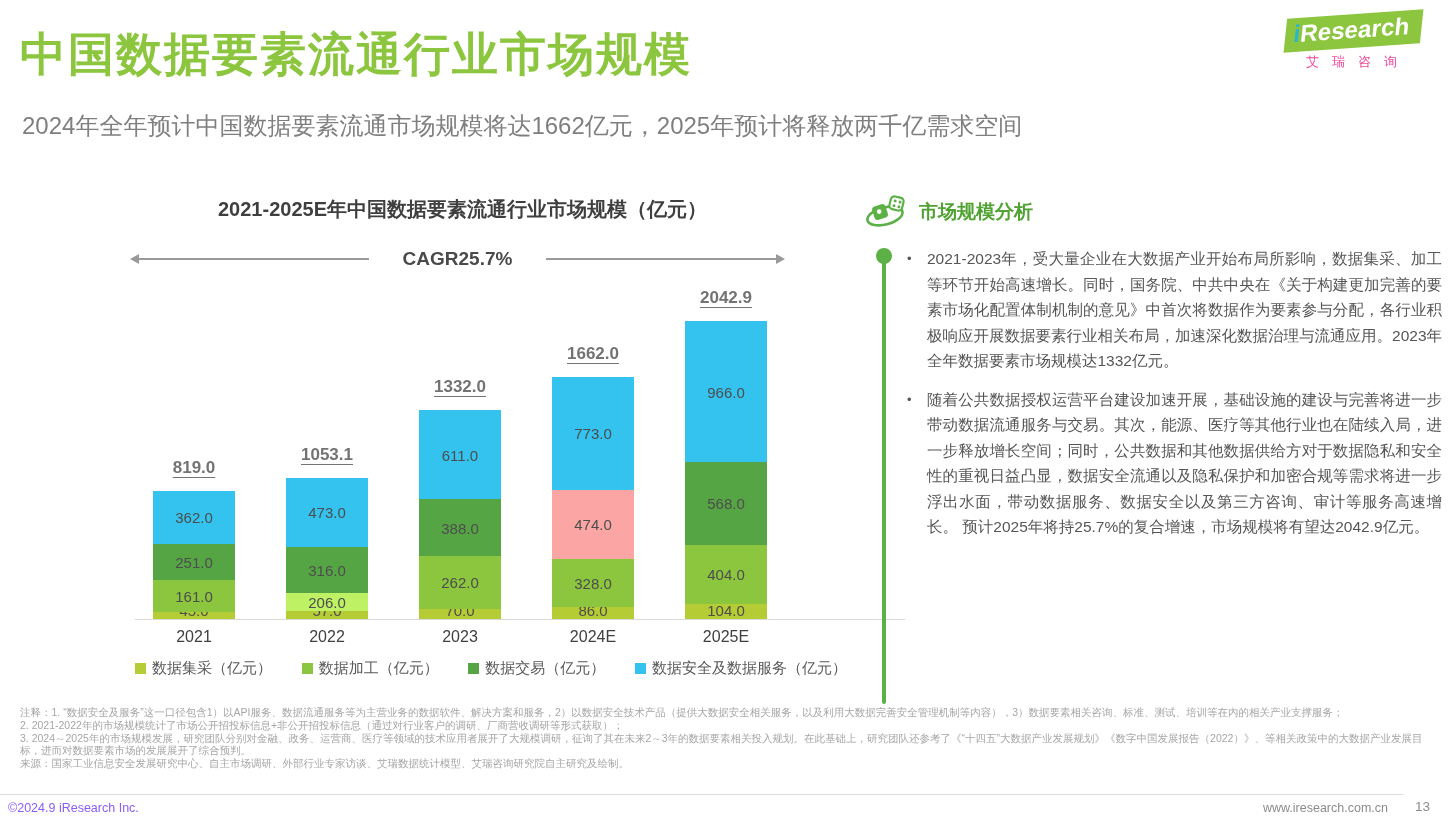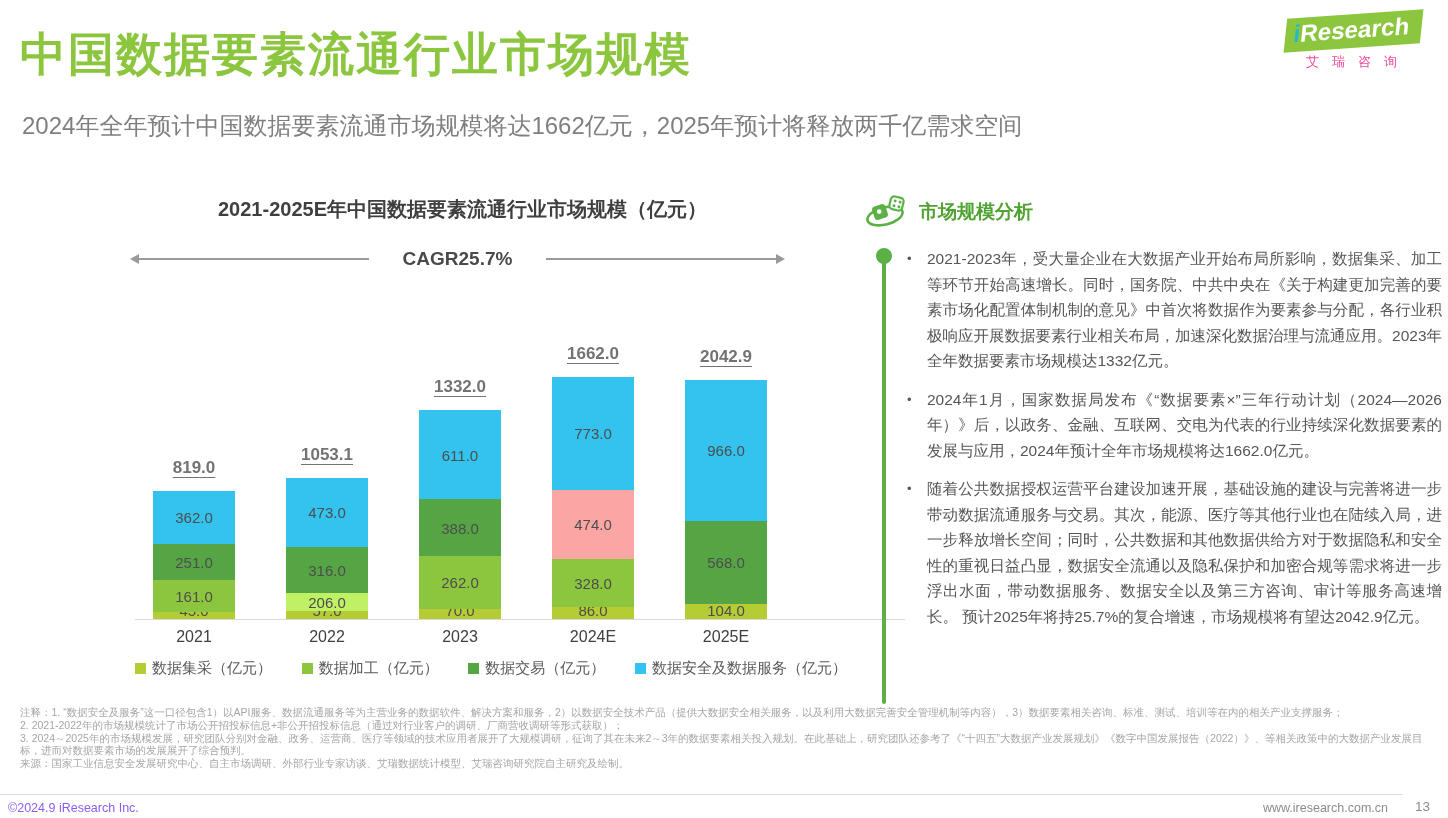--- a/index.html
+++ b/index.html
@@ -154,20 +154,23 @@
             <div class="seg" style="height: 112.8px; background: rgb(51, 195, 238);">
               <div class="seg-label">773.0</div>
             </div>
             <div class="bar-total">1662.0</div>
             <div class="bar-xlabel">2024E</div>
           </div>
           <div class="bar">
             <div class="seg" style="height: 15.2px; background: rgb(181, 204, 52);">
               <div class="seg-label bottom-seg">104.0</div>
             </div>
+            <div class="seg" style="height: 58.9px; background: rgb(140, 198, 63);">
+              <div class="seg-label">404.0</div>
+            </div>
             <div class="seg" style="height: 82.9px; background: rgb(86, 165, 69);">
               <div class="seg-label">568.0</div>
             </div>
             <div class="seg" style="height: 140.9px; background: rgb(51, 195, 238);">
               <div class="seg-label">966.0</div>
             </div>
             <div class="bar-total">2042.9</div>
             <div class="bar-xlabel">2025E</div>
           </div>
         </div>
@@ -206,21 +209,20 @@
         <circle cx="29.6" cy="12.2" r="1.5" fill="#5cb146" transform="rotate(14 31.5 9.5)"></circle>
         <circle cx="34.7" cy="12.2" r="1.5" fill="#5cb146" transform="rotate(14 31.5 9.5)"></circle>
       </svg>
       <div class="analysis-title">市场规模分析</div>
     </div>
     <div class="analysis-body">
       <div class="green-dot"></div>
       <div class="green-rule"></div>
       <div id="bullets">
           <p class="bullet">2021-2023年，受大量企业在大数据产业开始布局所影响，数据集采、加工等环节开始高速增长。同时，国务院、中共中央在《关于构建更加完善的要素市场化配置体制机制的意见》中首次将数据作为要素参与分配，各行业积极响应开展数据要素行业相关布局，加速深化数据治理与流通应用。2023年全年数据要素市场规模达1332亿元。</p>
-          <p class="bullet">2024年1月，国家数据局发布《“数据要素×”三年行动计划（2024—2026年）》后，以政务、金融、互联网、交电为代表的行业持续深化数据要素的发展与应用，2024年预计全年市场规模将达1662.0亿元。</p>
           <p class="bullet">随着公共数据授权运营平台建设加速开展，基础设施的建设与完善将进一步带动数据流通服务与交易。其次，能源、医疗等其他行业也在陆续入局，进一步释放增长空间；同时，公共数据和其他数据供给方对于数据隐私和安全性的重视日益凸显，数据安全流通以及隐私保护和加密合规等需求将进一步浮出水面，带动数据服务、数据安全以及第三方咨询、审计等服务高速增长。 预计2025年将持25.7%的复合增速，市场规模将有望达2042.9亿元。</p>
         </div>
     </div>
   </div>
 
   <div class="notes" id="notes">
       <p>注释：1. “数据安全及服务”这一口径包含1）以API服务、数据流通服务等为主营业务的数据软件、解决方案和服务，2）以数据安全技术产品（提供大数据安全相关服务，以及利用大数据完善安全管理机制等内容），3）数据要素相关咨询、标准、测试、培训等在内的相关产业支撑服务；</p>
       <p>2. 2021-2022年的市场规模统计了市场公开招投标信息+非公开招投标信息（通过对行业客户的调研、厂商营收调研等形式获取）；</p>
       <p>3. 2024～2025年的市场规模发展，研究团队分别对金融、政务、运营商、医疗等领域的技术应用者展开了大规模调研，征询了其在未来2～3年的数据要素相关投入规划。在此基础上，研究团队还参考了《“十四五”大数据产业发展规划》《数字中国发展报告（2022）》、等相关政策中的大数据产业发展目标，进而对数据要素市场的发展展开了综合预判。</p>
       <p>来源：国家工业信息安全发展研究中心、自主市场调研、外部行业专家访谈、艾瑞数据统计模型、艾瑞咨询研究院自主研究及绘制。</p>

